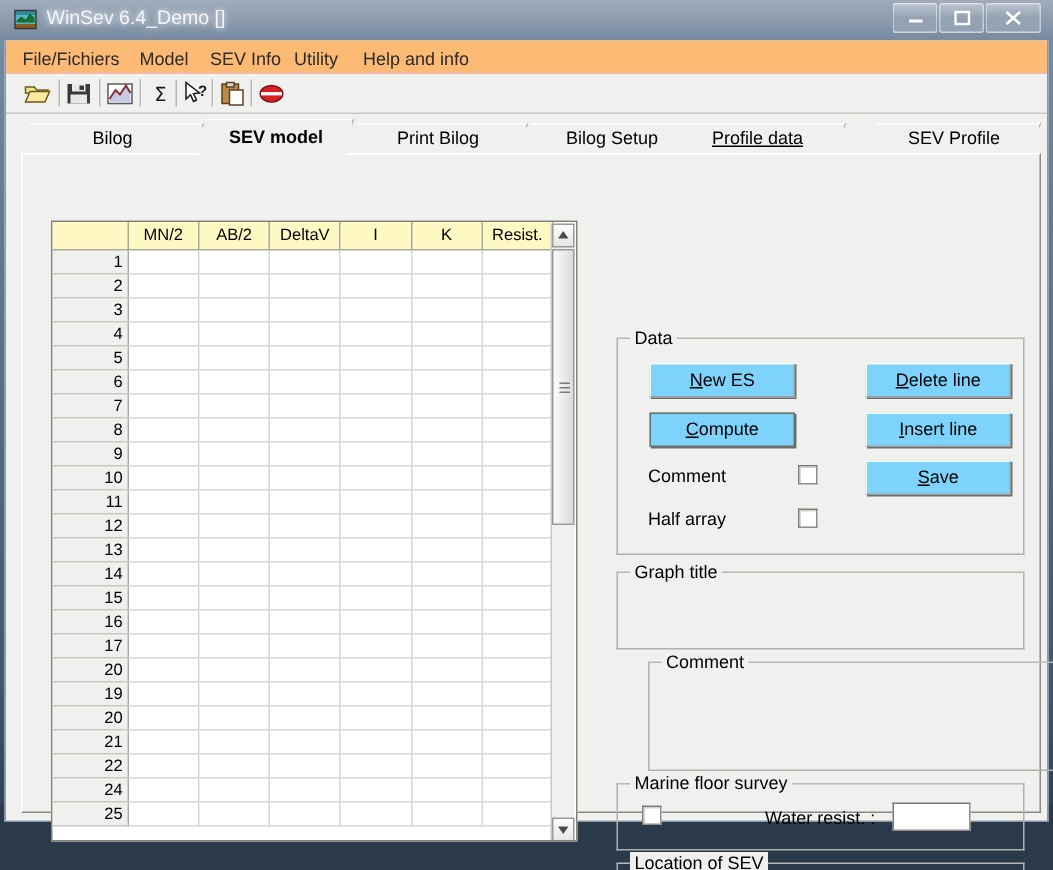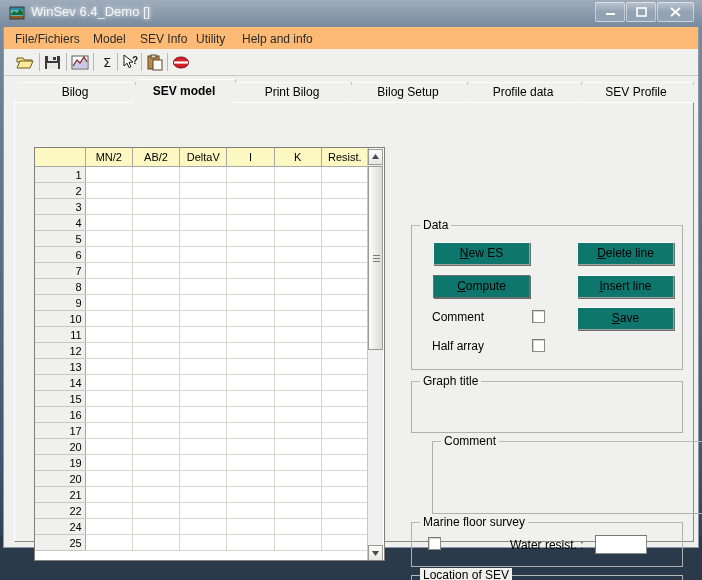--- a/index.html
+++ b/index.html
@@ -268,21 +268,21 @@
   #gb-data    { left: 396px; top: 122px; width: 272px; height: 145px; }
   #gb-title   { left: 396px; top: 278px; width: 272px; height: 52px; }
   #gb-comment { left: 396px; top: 338px; width: 272px; height: 73px; margin-left: 21px; }
   #gb-marine  { left: 396px; top: 419px; width: 272px; height: 45px; }
   #gb-loc     { left: 396px; top: 472px; width: 272px; height: 68px; }
 
   
   .btn {
     position: absolute;
     box-sizing: border-box;
-    background: #0f766e;
+    background: #7dd3fc;
     border: 1px solid #a0a09c;
     border-top-color: #fdfdfd;
     border-left-color: #fdfdfd;
     box-shadow: 1px 1px 0 0 #6d6d69;
     font-size: 12px;
     color: #000;
     text-align: center;
     cursor: pointer;
     white-space: nowrap;
   }
@@ -436,21 +436,21 @@
           <rect x="2" y="7.4" width="14" height="2.2" fill="#ffffff"></rect>
         </svg>
       </div>
     </div>
 
     <div id="tabstrip">
       <div class="tab" style="left:0px;   width:122px;">Bilog</div>
       <div class="tab" style="left:218px; width:120px;">Print Bilog</div>
       <div class="tab active" style="left:118px; width:104px;">SEV model</div>
       <div class="tab" style="left:334px; width:120px;">Bilog Setup</div>
-      <div class="tab" style="left:450px; width:118px;">Profile data</div>
+      <div class="tab" style="left:432px; width:118px;text-decoration:underline;">Profile data</div>
       <div class="tab" style="left:564px; width:116px;">SEV Profile</div>
     </div>
 
     <div id="tabpage">
 
       <div id="grid-wrap">
         <table id="grid">
           <colgroup>
             <col class="c-rowhead">
               <col class="c-data">

